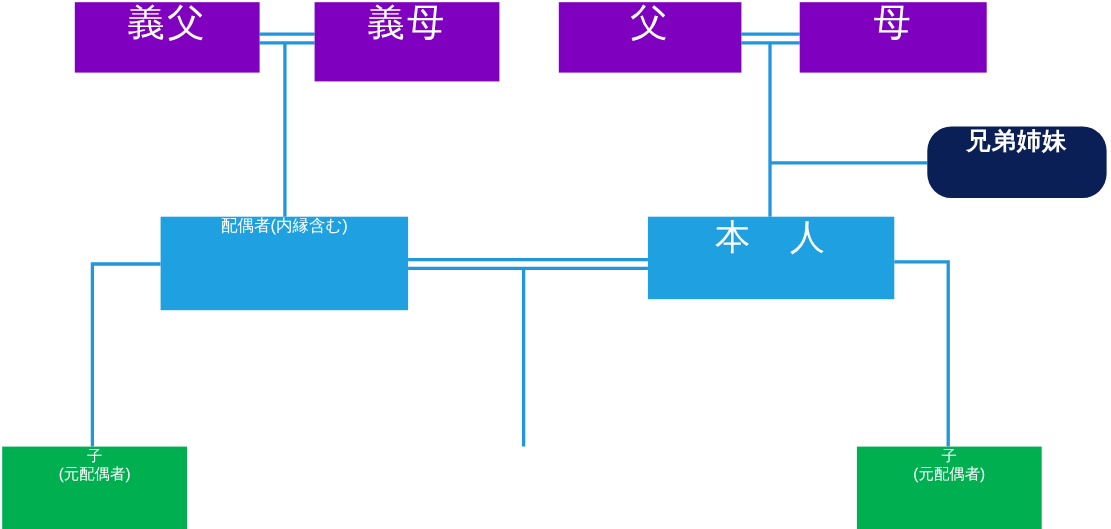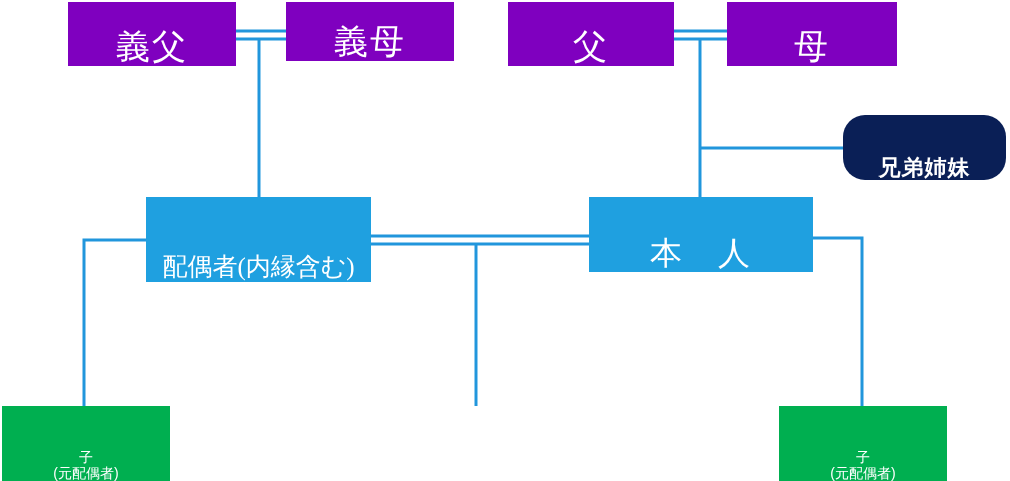--- a/index.html
+++ b/index.html
@@ -22,55 +22,55 @@
     position: absolute;
     left: 0;
     top: 0;
     width: 1010px;
     height: 481px;
   }
   .node {
     position: absolute;
     box-sizing: border-box;
     display: flex;
-    align-items: flex-end;
+    align-items: flex-start;
     justify-content: center;
     text-align: center;
     color: #ffffff;
     line-height: 1.15;
     z-index: 5;
     user-select: none;
   }
   .node-label {
     display: block;
     width: 100%;
     white-space: pre-line;
   }
 
   
   #node-father-in-law { left: 68px;  top: 2px;   width: 168px; height: 64px; }
-  #node-mother-in-law { left: 286px; top: 2px;   width: 168px; height: 59px; }
+  #node-mother-in-law { left: 286px; top: 2px;   width: 168px; height: 72px; }
   #node-father        { left: 508px; top: 2px;   width: 166px; height: 64px; }
   #node-mother        { left: 727px; top: 2px;   width: 170px; height: 64px; }
   #node-siblings      { left: 843px; top: 115px; width: 163px; height: 65px; border-radius: 22px; }
   #node-spouse        { left: 146px; top: 197px; width: 225px; height: 85px; }
   #node-self          { left: 589px; top: 197px; width: 224px; height: 75px; }
   #node-child-left    { left: 2px;   top: 406px; width: 168px; height: 75px; }
   #node-child-own     { left: 390px; top: 406px; width: 167px; height: 71px; }
   #node-child-right   { left: 779px; top: 406px; width: 168px; height: 75px; }
 
   
   #node-father-in-law .node-label,
   #node-mother-in-law .node-label,
   #node-father .node-label,
   #node-mother .node-label { font-size: 34px; font-weight: 400; letter-spacing: 2px; }
 
   #node-siblings .node-label { font-size: 22px; font-weight: 700; letter-spacing: 1px; }
 
-  #node-spouse .node-label { font-size: 25px; font-weight: 400; font-family: Liberation Serif, serif; }
+  #node-spouse .node-label { font-size: 15px; font-weight: 400; }
   #node-self   .node-label { font-size: 32px; font-weight: 400; letter-spacing: 2px; }
 
   #node-child-left .node-label,
   #node-child-right .node-label { font-size: 14px; font-weight: 400; }
   #node-child-own .node-label { font-size: 30px; font-weight: 400; letter-spacing: 3px; }
 </style>
 </head>
 <body>
 
 <div id="diagram-root">

